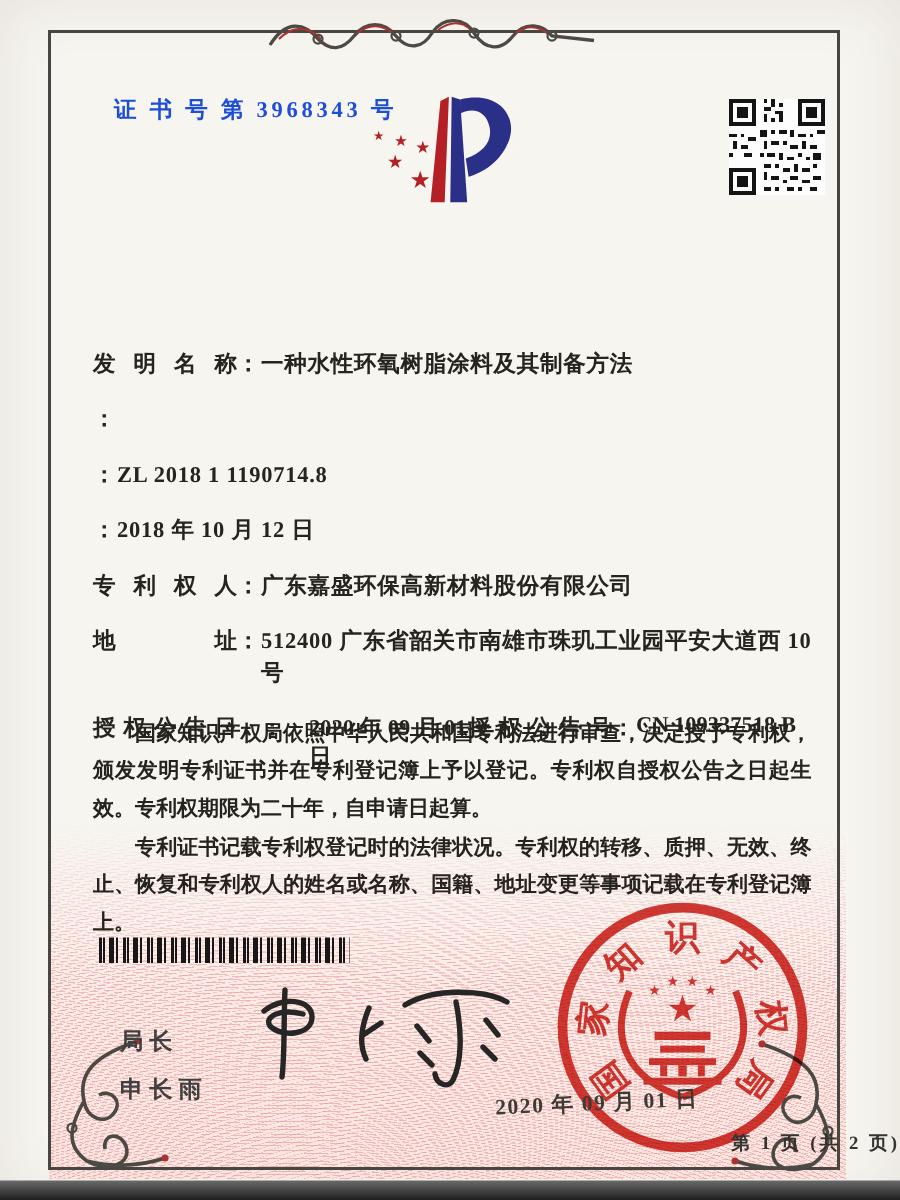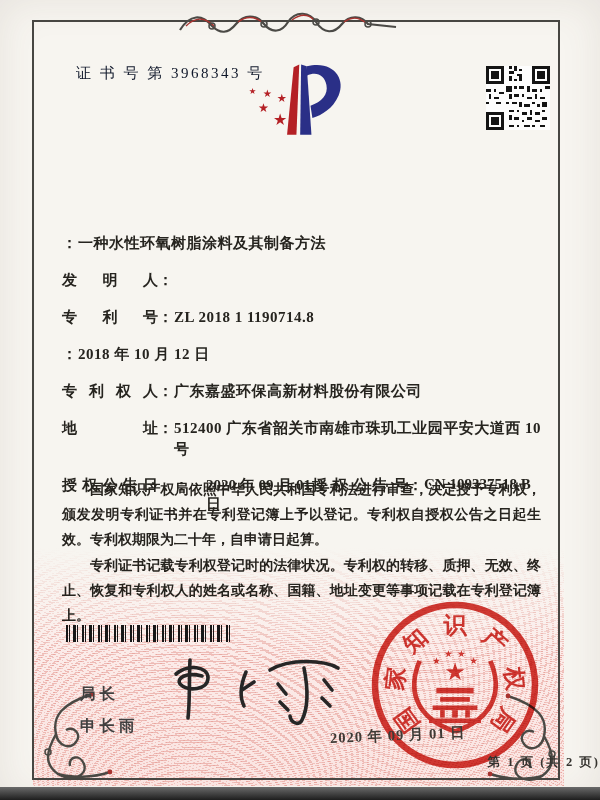--- a/index.html
+++ b/index.html
@@ -20,22 +20,22 @@
   .guilloche::after{
     content:"";position:absolute;inset:0;
     background:linear-gradient(#f7f5f0 0%, rgba(247,245,240,0) 45%);
   }
   .frame{
     position:absolute;left:32px;top:20px;width:524px;height:756px;
     border:2.5px solid #474642;pointer-events:none;
   }
   .ornament{position:absolute;}
   .cert-no{
-    position:absolute;left:76px;top:64px;font-size:15px;font-weight:400;
-    letter-spacing:2.5px;color:#0f172a;
+    position:absolute;left:76px;top:64px;font-size:15px;font-weight:700;
+    letter-spacing:2.5px;color:#1d4ed8;
   }
   .logo{position:absolute;left:236px;top:56px;width:134px;height:90px;}
   .qr{position:absolute;left:486px;top:66px;width:64px;height:64px;}
   .title{
     position:absolute;left:0;right:0;top:154px;text-align:center;
     font-size:37px;font-weight:700;color:#232220;
     letter-spacing:22px;text-indent:22px;white-space:nowrap;
   }
   .fields{position:absolute;left:62px;top:233px;width:480px;}
   .frow{display:flex;margin-bottom:16px;font-size:15px;font-weight:650;color:#26241f;line-height:1.4;}
@@ -140,29 +140,28 @@
                M8 14h1v1H8z M10 14h2v1h-2z M13 14h1v2h-1z M15 15h2v1h-2z M18 14h1v1h-1z M20 15h1v1h-1z M22 14h2v2h-2z
                M9 17h2v1H9z M12 17h1v1h-1z M14 18h2v1h-2z M17 17h1v2h-1z M19 18h2v1h-2z M22 17h1v1h-1z
                M9 19h1v2H9z M11 20h2v1h-2z M14 21h1v1h-1z M16 20h2v1h-2z M19 21h2v1h-2z M22 20h2v1h-2z
                M9 23h2v1H9z M12 23h1v1h-1z M15 23h2v1h-2z M18 23h1v1h-1z M21 23h2v1h-2z"></path>
     </g>
   </svg>
 
 
   <div class="fields">
     <div class="frow">
+      <span class="lbl">发明名称</span>
         <span class="colon">：</span>
         <span class="val">一种水性环氧树脂涂料及其制备方法</span>
     </div>
     <div class="frow">
-      <span class="lbl">发明人</span>
-        <span class="colon">：</span>
-    </div>
-    <div class="frow">
-      <span class="lbl">专利号</span>
+        <span class="colon">：</span>
+    </div>
+    <div class="frow">
         <span class="colon">：</span>
         <span class="val">ZL 2018 1 1190714.8</span>
     </div>
     <div class="frow">
         <span class="colon">：</span>
         <span class="val">2018 年 10 月 12 日</span>
     </div>
     <div class="frow">
       <span class="lbl">专利权人</span>
         <span class="colon">：</span>

